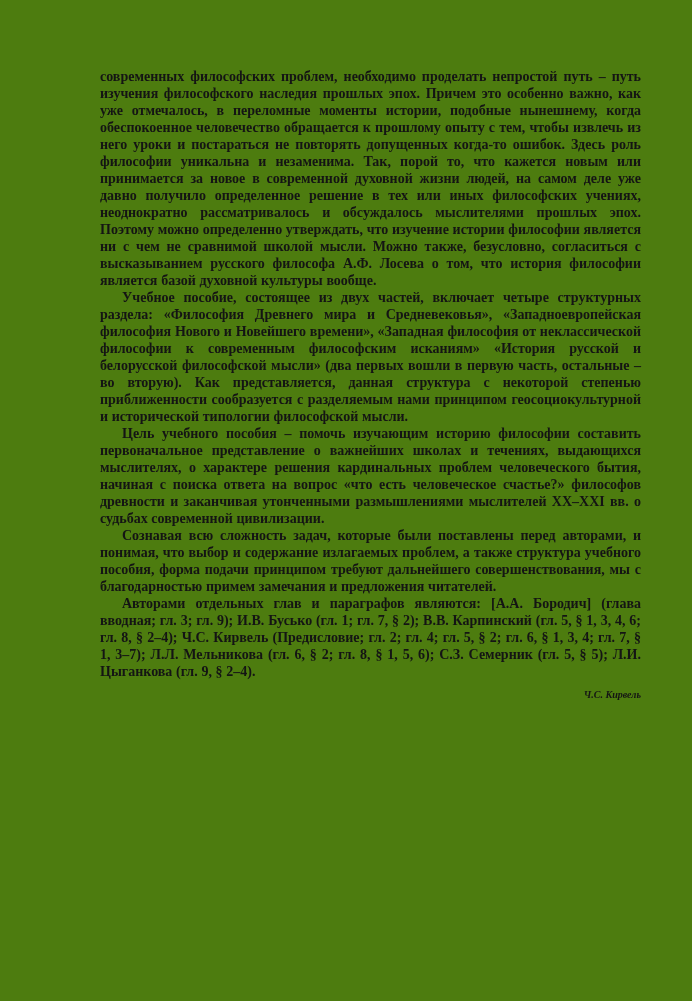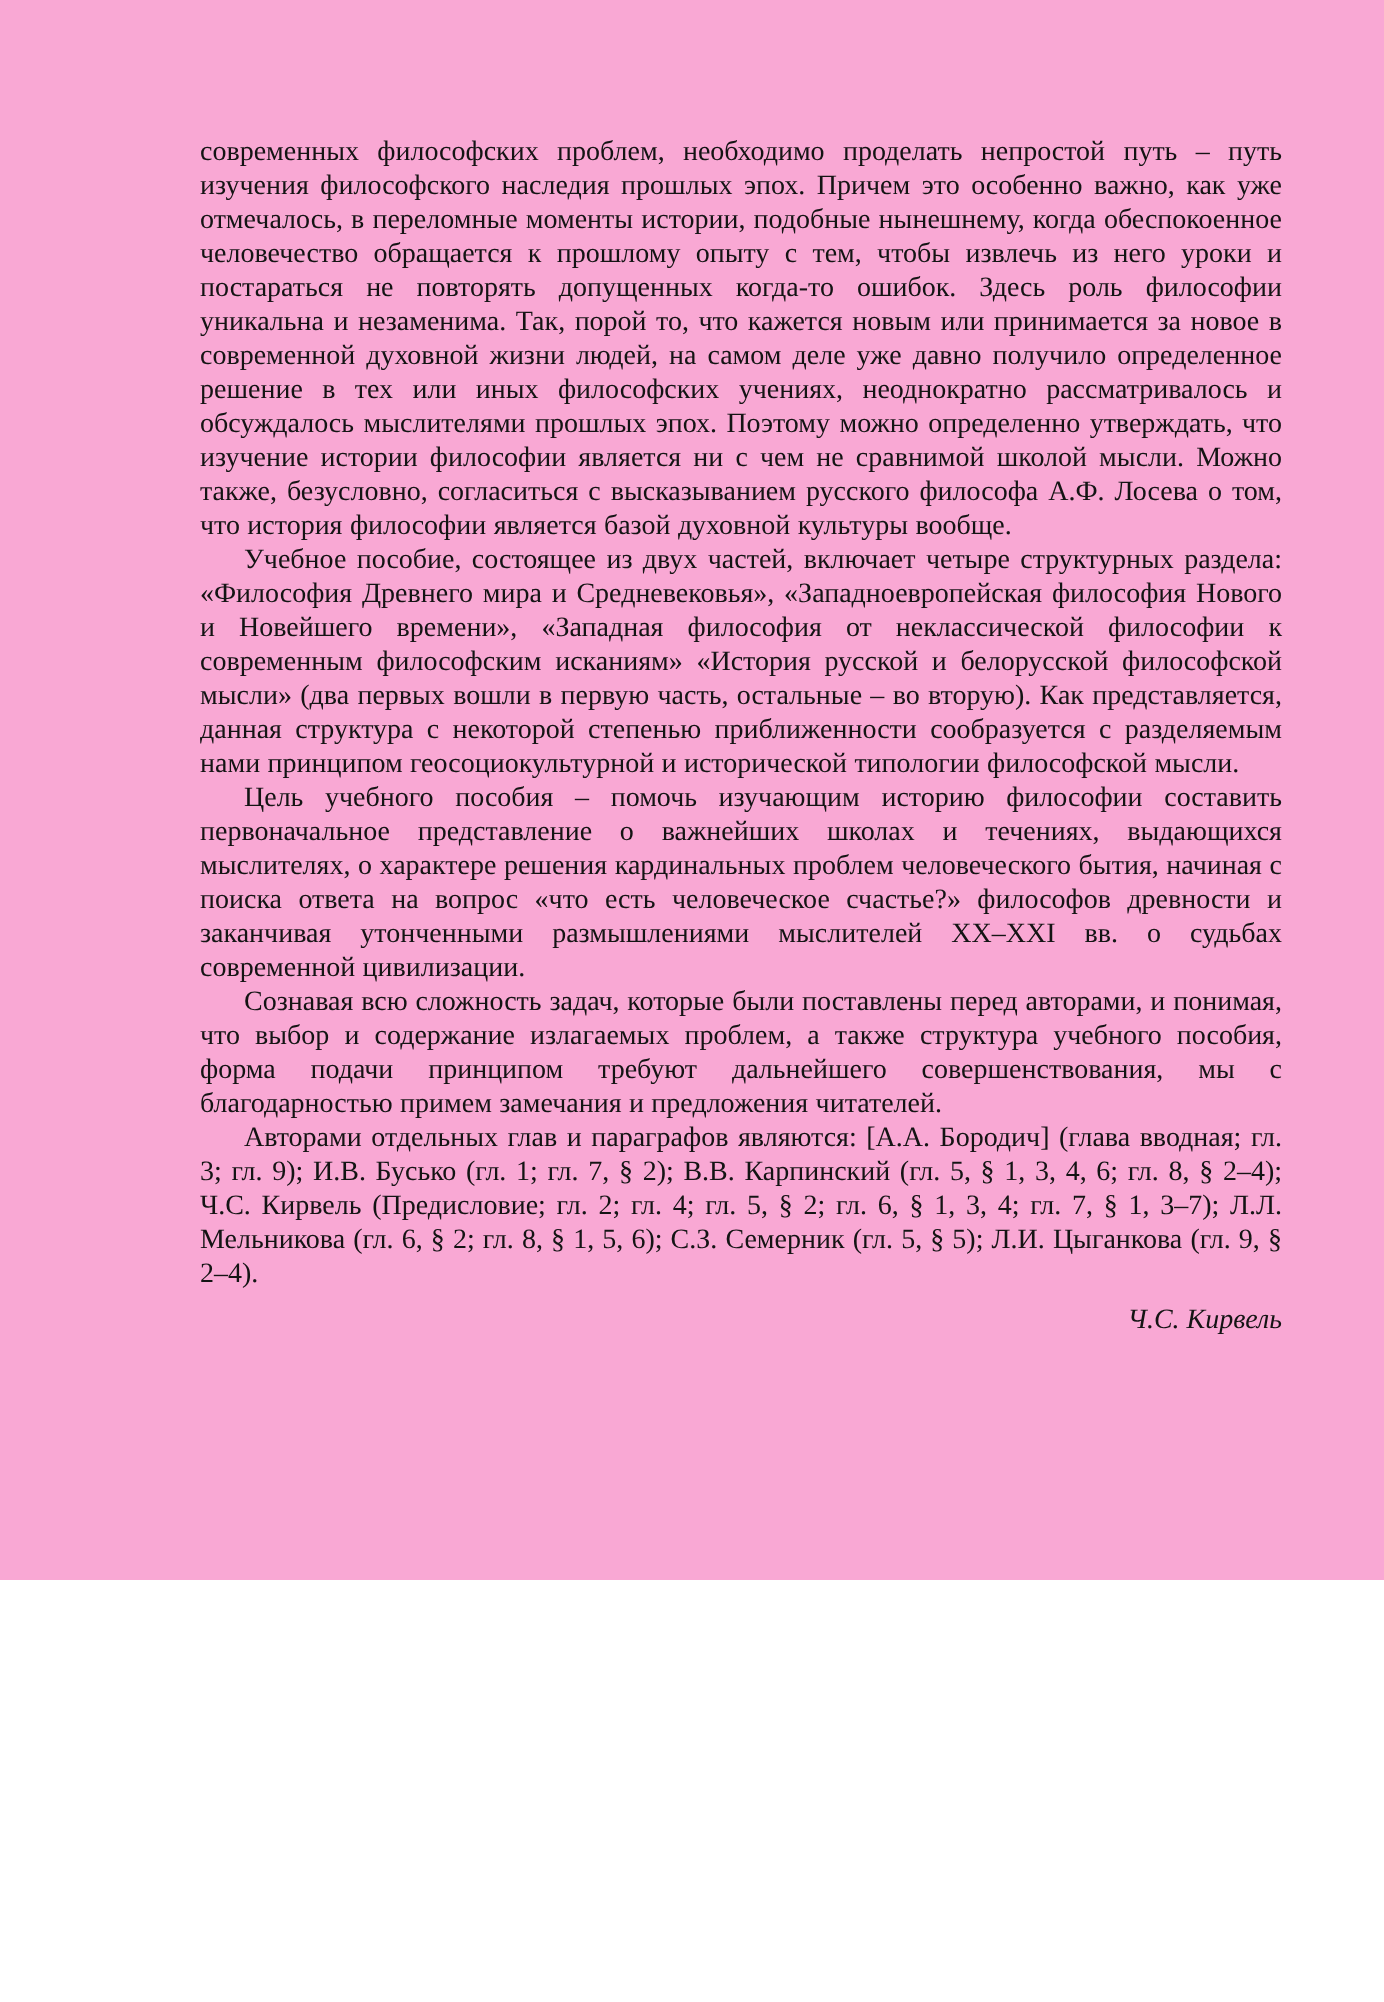--- a/index.html
+++ b/index.html
@@ -10,45 +10,46 @@
     width: 692px;
     height: 1001px;
     background: #ffffff;
     font-family: "Liberation Serif", "DejaVu Serif", serif;
     color: #141414;
     -webkit-font-smoothing: antialiased;
   }
   .page {
     position: relative;
     width: 692px;
-    height: 790px;
+    height: 1001px;
     box-sizing: border-box;
-    background: #f9a8d4;
+    background: #4d7c0f;
     overflow: hidden;
+    font-weight: bold;
   }
   .text-block {
     position: absolute;
     left: 100px;
     top: 68px;
     width: 541px;
   }
   .para {
     margin: 0;
     font-size: 14px;
     line-height: 17px;
     text-align: justify;
     text-indent: 22px;
     word-spacing: 0.2px;
   }
   .para.no-indent {
     text-indent: 0;
   }
   .signature {
     margin: 6px 0 0 0;
-    font-size: 14px;
+    font-size: 10px;
     line-height: 17px;
     text-align: right;
     font-style: italic;
   }
 </style>
 </head>
 <body>
 
 <div class="page">
   <div class="text-block">

